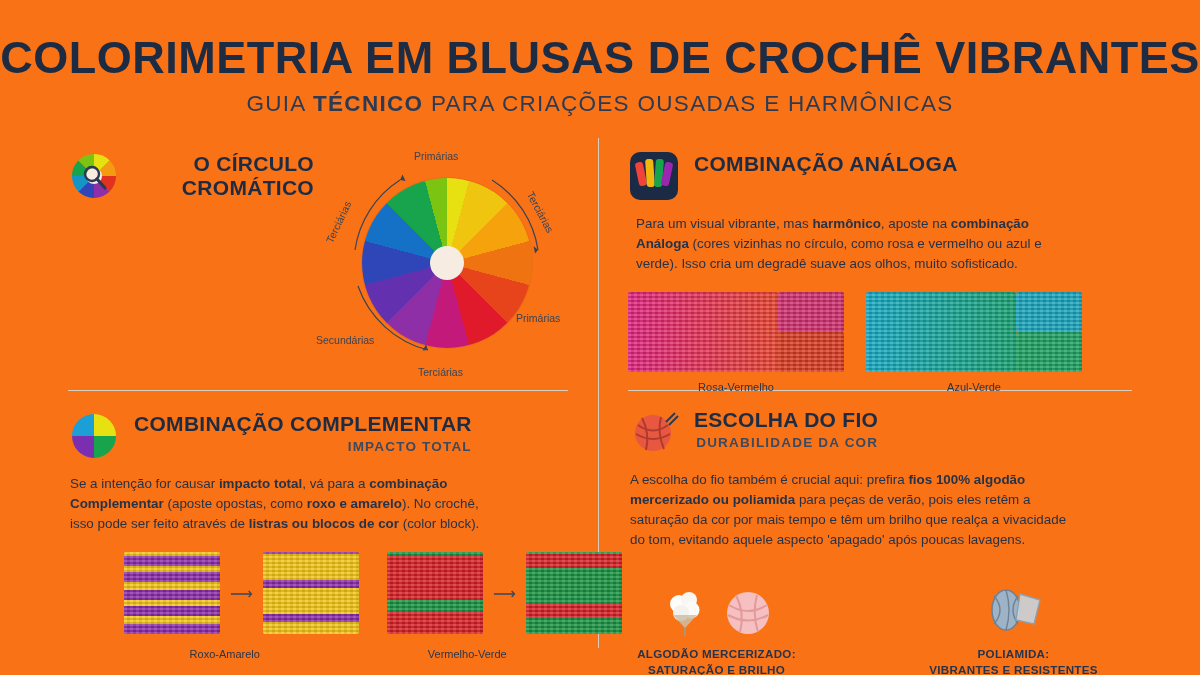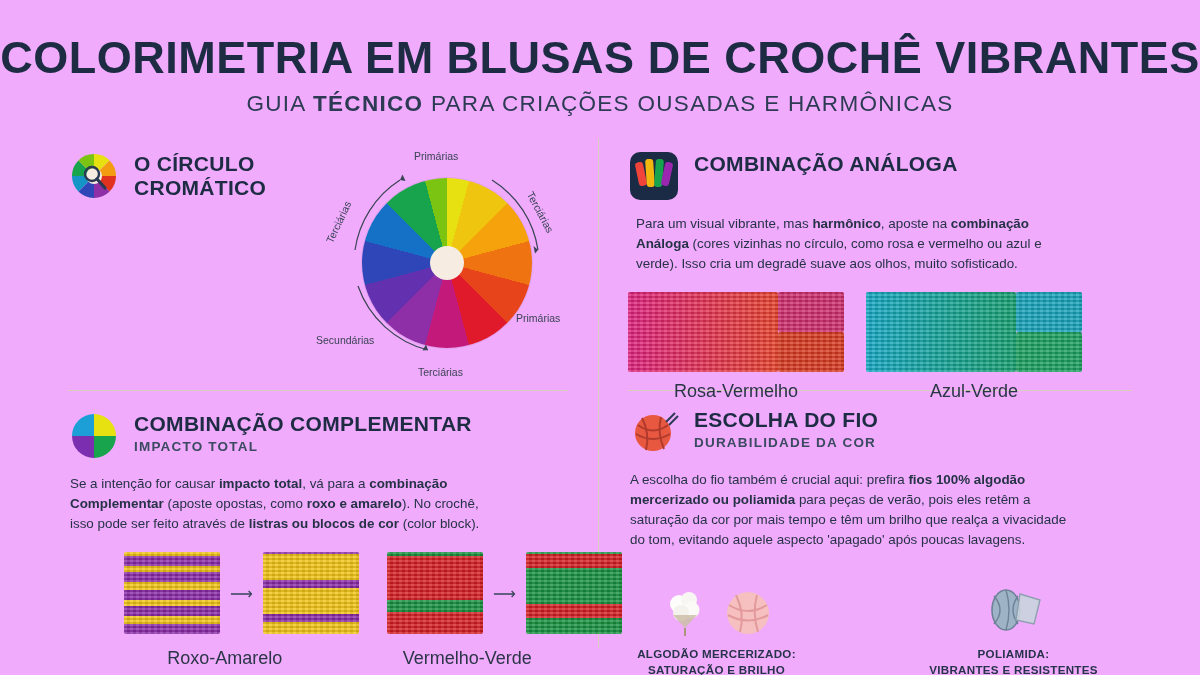--- a/index.html
+++ b/index.html
@@ -5,21 +5,21 @@
   * { box-sizing: border-box; margin: 0; padding: 0; }
   html, body {
     width: 1200px; height: 675px;
     background: #f5ece1;
     font-family: "Liberation Sans", sans-serif;
     overflow: hidden;
   }
   .page {
     position: relative;
     width: 1200px; height: 675px;
-    background: #f0abfc;
+    background: #f97316;
     padding: 0;
   }
   
   .header { text-align: center; padding-top: 34px; }
   .title {
     font-size: 45px;
     font-weight: 700;
     letter-spacing: 0.5px;
     color: #1d2b43;
     line-height: 1.05;
@@ -56,21 +56,21 @@
   }
   .hline-right {
     position: absolute;
     left: 560px; top: 252px; width: 504px; height: 1px;
     background: #d9cdbe;
   }
 
   
   .sec-head { display: flex; align-items: flex-start; gap: 14px; }
   .sec-icon { flex: 0 0 auto; width: 52px; height: 52px; position: relative; }
-  .sec-text { padding-top: 2px; }
+  .sec-text { padding-top: 2px; text-align: right; }
   .sec-title {
     font-size: 21px; font-weight: 700; color: #1d2b43;
     letter-spacing: 0.3px; line-height: 1.15;
   }
   .sec-sub {
     font-size: 13.5px; font-weight: 700; color: #3b4a60;
     letter-spacing: 1.2px; margin-top: 3px;
   }
   .body-text {
     font-size: 13.4px; line-height: 1.5; color: #263246;
@@ -117,21 +117,21 @@
   .lbl-terciarias-left { left: -6px; top: 72px; transform: rotate(-65deg); }
   .lbl-terciarias-right { left: 196px; top: 62px; transform: rotate(62deg); }
   .lbl-primarias-right { left: 194px; top: 168px; }
   .lbl-terciarias-bottom { left: 96px; top: 222px; }
   .lbl-secundarias { left: -6px; top: 190px; }
   .arc {
     position: absolute; left: 20px; top: 14px;
     width: 210px; height: 210px; pointer-events: none;
   }
   .caption {
-    text-align: center; font-size: 18px; color: #2a3purple;
+    text-align: center; font-size: 11px; color: #2a3purple;
     color: #2a3546; margin-top: 9px;
   }
   .knit {
     position: relative; border-radius: 2px; overflow: hidden;
   }
   .knit::after {
     content: ""; position: absolute; inset: 0;
     background-image:
       repeating-linear-gradient(0deg, rgba(255,255,255,0.16) 0 2px, rgba(0,0,0,0.10) 2px 4px),
       repeating-linear-gradient(90deg, rgba(255,255,255,0.10) 0 3px, rgba(0,0,0,0.07) 3px 6px);

